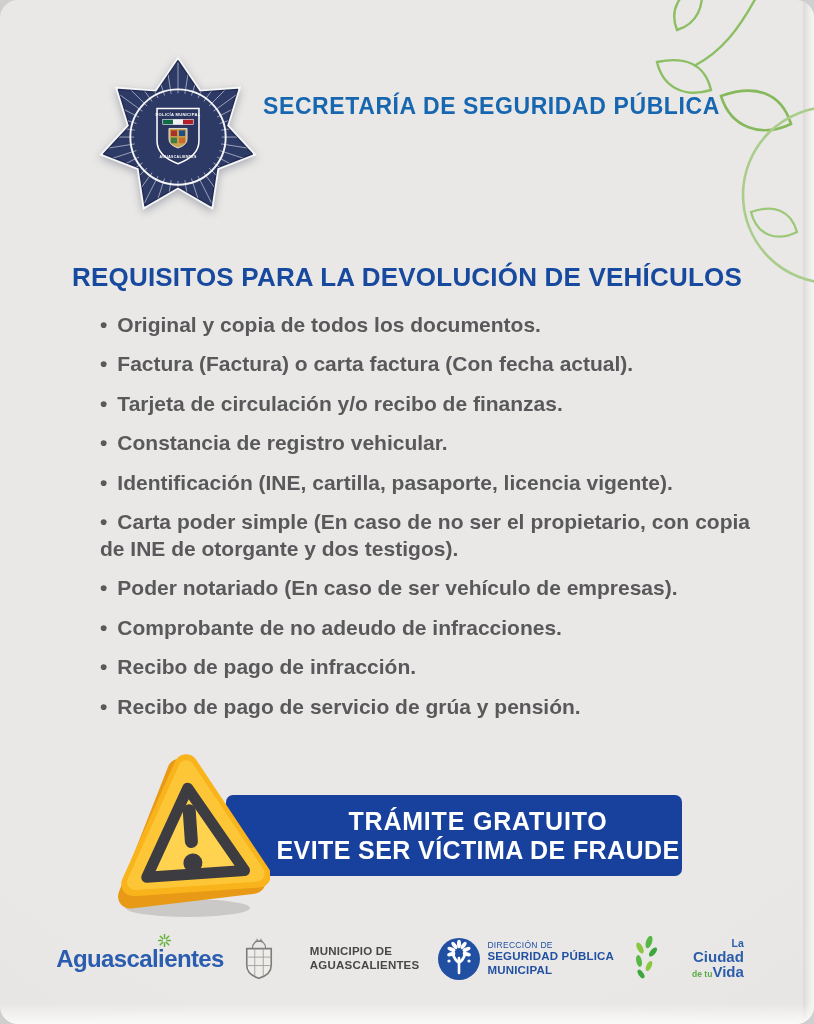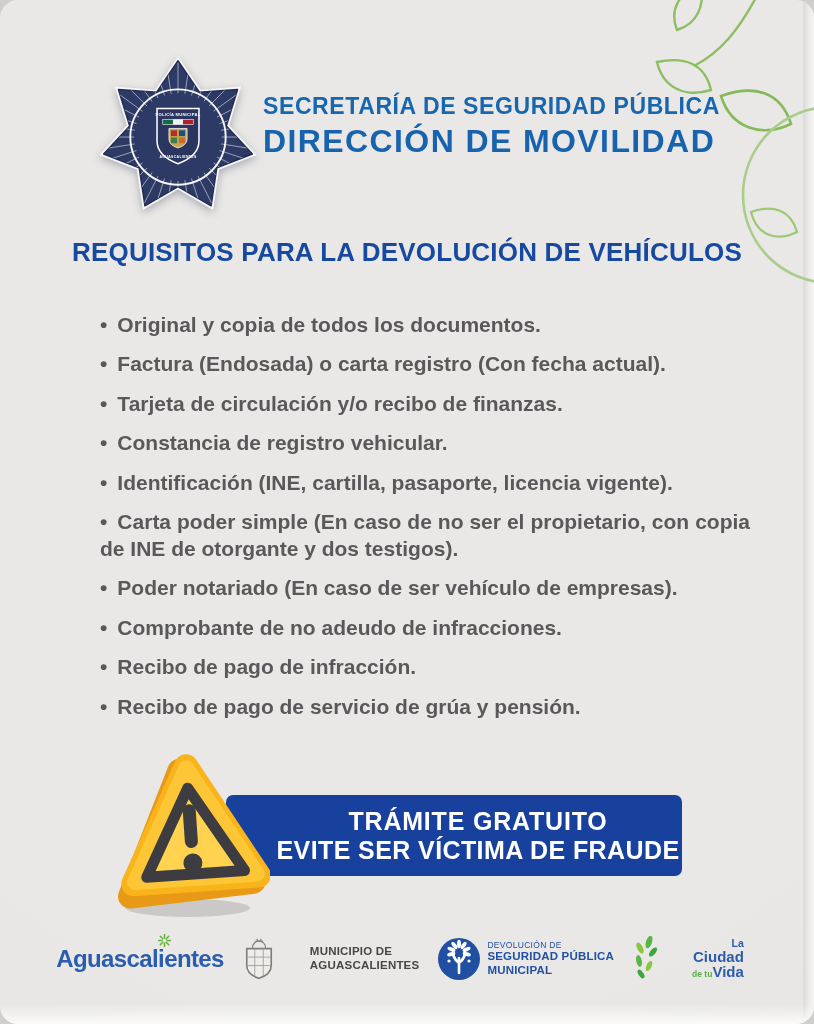--- a/index.html
+++ b/index.html
@@ -14,21 +14,21 @@
   .bottom-fade{position:absolute;left:0;right:0;bottom:0;height:20px;
     background:linear-gradient(180deg, rgba(250,250,249,0), #fafaf8);z-index:5;}
   .leaves{position:absolute;top:0;right:0;z-index:1;}
 
   .badge{position:absolute;left:96px;top:52px;filter:drop-shadow(0 3px 4px rgba(30,38,70,.30));}
 
   .header-text{position:absolute;left:263px;top:93px;}
   .h1{font-size:23px;font-weight:bold;color:#1766b0;letter-spacing:.6px;white-space:nowrap;}
   .h2{font-size:32px;font-weight:bold;color:#1763ae;letter-spacing:1.4px;margin-top:3px;white-space:nowrap;}
 
-  .title{position:absolute;top:237px;left:50%;transform:translateX(-50%);
+  .title{position:absolute;top:262px;left:50%;transform:translateX(-50%);
     font-size:26px;font-weight:bold;color:#17499e;letter-spacing:.2px;white-space:nowrap;}
 
   .req-list{position:absolute;left:100px;top:312px;width:650px;
     font-size:21px;font-weight:bold;color:#59595b;}
   .req-item{margin-bottom:13px;line-height:1.26;text-align:justify;}
   .req-item .bullet{margin-right:10px;}
 
   .warning{position:absolute;left:114px;top:750px;z-index:3;}
 
   .banner{position:absolute;left:226px;top:795px;width:456px;height:81px;
@@ -135,28 +135,27 @@
       <rect x="-7.5" y="-7" width="6.5" height="6" fill="#a8322b"></rect>
       <rect x="1" y="-7" width="6.5" height="6" fill="#1c4f86"></rect>
       <rect x="-7.5" y="0.5" width="6.5" height="6" fill="#3f7d46"></rect>
       <rect x="1" y="0.5" width="6.5" height="6" fill="#c96b2d"></rect>
     </g>
     <text x="0" y="21.5" text-anchor="middle" font-size="3.6" font-weight="bold" fill="#ffffff" letter-spacing=".4">AGUASCALIENTES</text>
   </svg>
 
   <div class="header-text">
     <div class="h1">SECRETARÍA DE SEGURIDAD PÚBLICA</div>
-    <div class="h2">DIRECCIÓN DE MOVILIDAD</div>
   </div>
 
   <div class="title">REQUISITOS PARA LA DEVOLUCIÓN DE VEHÍCULOS</div>
 
   <div class="req-list">
     <div class="req-item"><span class="bullet">•</span><span>Original y copia de todos los documentos.</span></div>
-    <div class="req-item"><span class="bullet">•</span><span>Factura (Endosada) o carta registro (Con fecha actual).</span></div>
+    <div class="req-item"><span class="bullet">•</span><span>Factura (Factura) o carta factura (Con fecha actual).</span></div>
     <div class="req-item"><span class="bullet">•</span><span>Tarjeta de circulación y/o recibo de finanzas.</span></div>
     <div class="req-item"><span class="bullet">•</span><span>Constancia de registro vehicular.</span></div>
     <div class="req-item"><span class="bullet">•</span><span>Identificación (INE, cartilla, pasaporte, licencia vigente).</span></div>
     <div class="req-item"><span class="bullet">•</span><span>Carta poder simple (En caso de no ser el propietario, con copia de INE de otorgante y dos testigos).</span></div>
     <div class="req-item"><span class="bullet">•</span><span>Poder notariado (En caso de ser vehículo de empresas).</span></div>
     <div class="req-item"><span class="bullet">•</span><span>Comprobante de no adeudo de infracciones.</span></div>
     <div class="req-item"><span class="bullet">•</span><span>Recibo de pago de infracción.</span></div>
     <div class="req-item"><span class="bullet">•</span><span>Recibo de pago de servicio de grúa y pensión.</span></div>
   </div>
 
@@ -209,21 +208,21 @@
           <ellipse cx="0" cy="-8" rx="2" ry="4.2" transform="rotate(-35)"></ellipse>
           <ellipse cx="0" cy="-8" rx="2" ry="4.2" transform="rotate(70)"></ellipse>
           <ellipse cx="0" cy="-8" rx="2" ry="4.2" transform="rotate(-70)"></ellipse>
           <ellipse cx="0" cy="-8" rx="2" ry="4.2" transform="rotate(105)"></ellipse>
           <ellipse cx="0" cy="-8" rx="2" ry="4.2" transform="rotate(-105)"></ellipse>
           <circle cx="10" cy="9" r="1.6"></circle>
           <circle cx="-10" cy="9" r="1.6"></circle>
         </g>
       </svg>
       <div class="sspm-text">
-        <div class="s1">DEVOLUCIÓN DE</div>
+        <div class="s1">DIRECCIÓN DE</div>
         <div class="s2">SEGURIDAD PÚBLICA</div>
         <div class="s3">MUNICIPAL</div>
       </div>
     </div>
 
     <div class="logo">
       <svg width="28" height="46" viewBox="0 0 28 46">
         <ellipse cx="16" cy="6" rx="3" ry="6.5" fill="#57b847" transform="rotate(18 16 6)"></ellipse>
         <ellipse cx="7" cy="12" rx="2.8" ry="6" fill="#8bc63f" transform="rotate(-28 7 12)"></ellipse>
         <ellipse cx="20" cy="16" rx="2.6" ry="5.5" fill="#3da63d" transform="rotate(40 20 16)"></ellipse>

